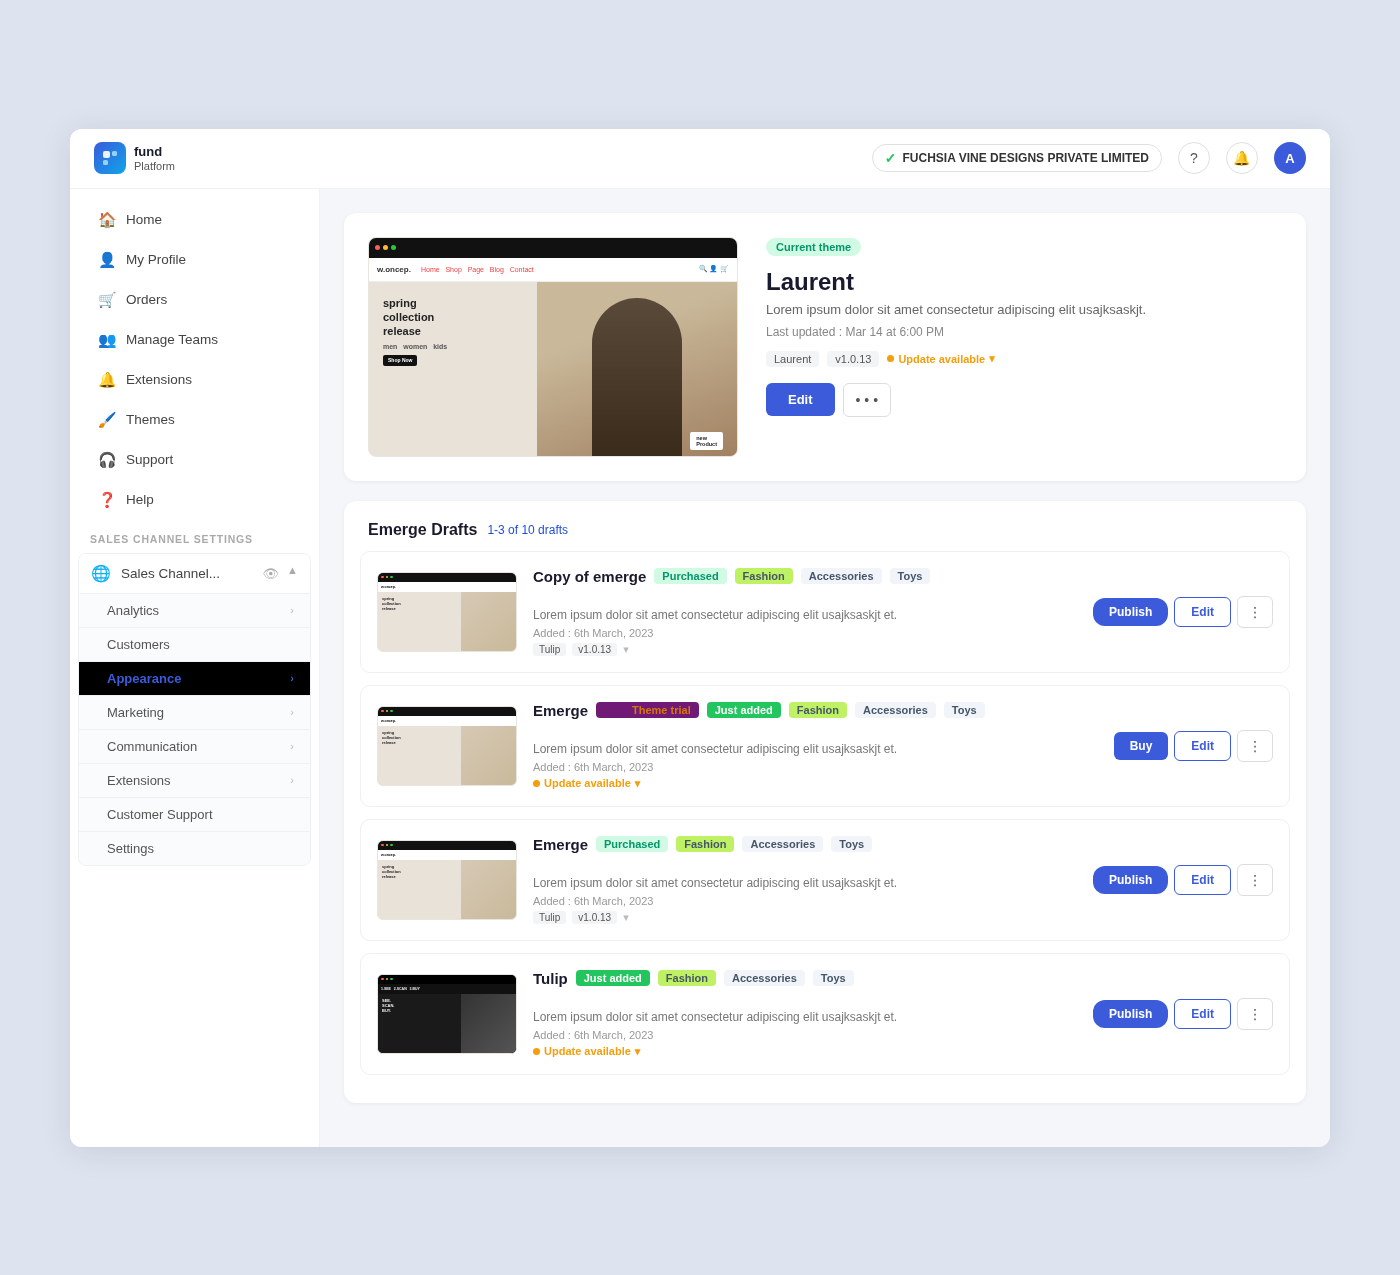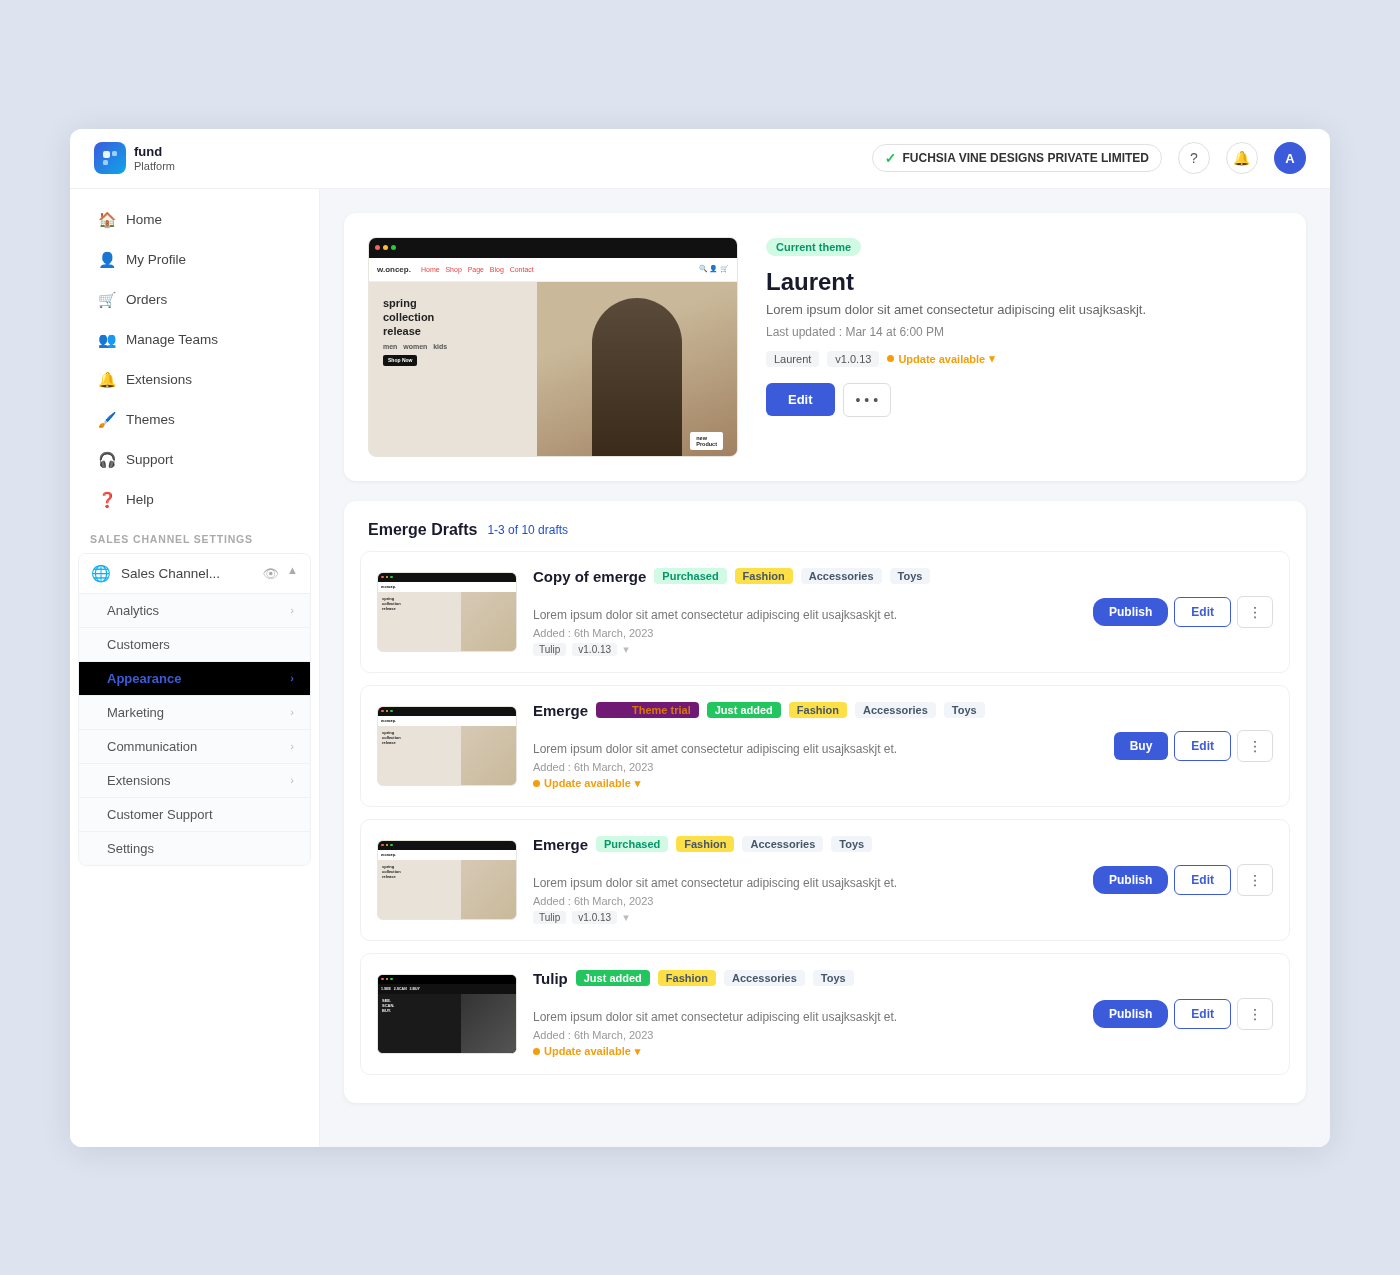--- a/index.html
+++ b/index.html
@@ -286,21 +286,21 @@
     .draft-name-row { display: flex; align-items: center; gap: 8px; flex-wrap: wrap; margin-bottom: 23px; }
     .draft-name { font-size: 15px; font-weight: 700; color: #1a1a2e; }
     .tag {
       display: inline-block;
       font-size: 11px; font-weight: 600;
       padding: 2px 8px; border-radius: 4px;
     }
     .tag-purchased { background: #d1fae5; color: #059669; }
     .tag-theme-trial { background: #701a75; color: #d97706; padding-left: 36px; }
     .tag-just-added { background: #22c55e; color: #fff; }
-    .tag-fashion { background: #fde047; color: #475569; text-align: center; }
+    .tag-fashion { background: #bef264; color: #475569; text-align: center; }
     .tag-accessories { background: #f1f5f9; color: #475569; }
     .tag-toys { background: #f1f5f9; color: #475569; }
     .draft-desc { font-size: 12px; color: #777; margin-bottom: 5px; }
     .draft-date { font-size: 11px; color: #999; margin-bottom: 4px; }
     .draft-version {
       display: flex; align-items: center; gap: 6px;
       font-size: 11px; color: #888;
     }
     .draft-version-badge {
       background: #f3f4f6; color: #555;

